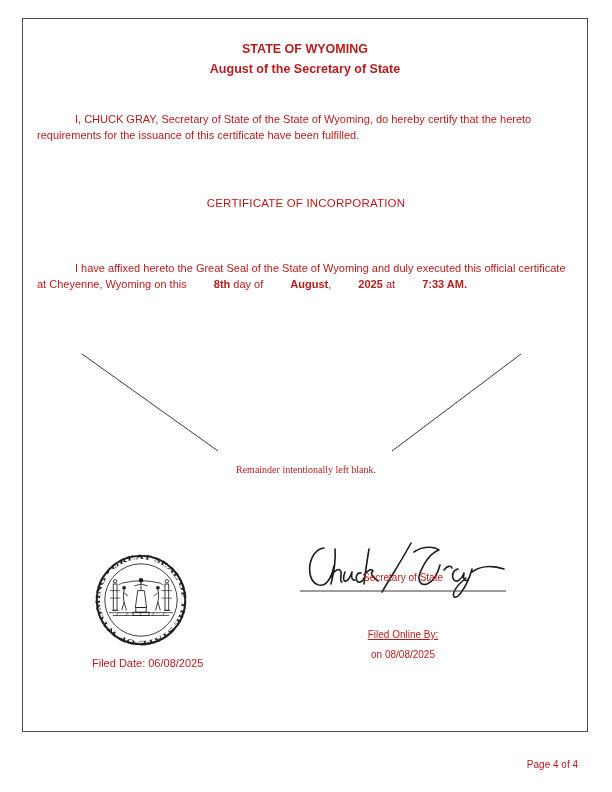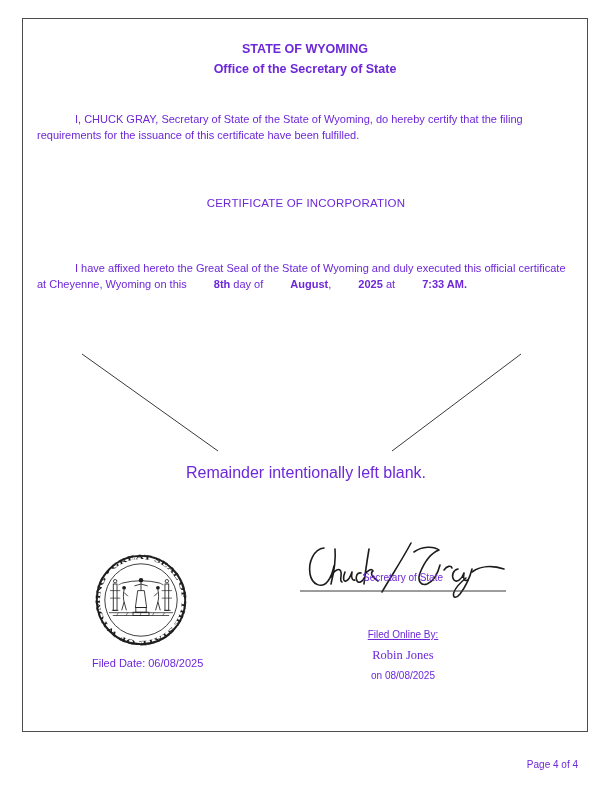--- a/index.html
+++ b/index.html
@@ -1,38 +1,38 @@
 <!DOCTYPE html>
 <html><head>
 <meta charset="utf-8">
 <style>
   html,body{margin:0;padding:0;background:#ffffff;}
   .page{
     position:relative;width:612px;height:792px;background:#fff;overflow:hidden;
-    font-family:"Liberation Sans",sans-serif;color:#6d28d9;
+    font-family:"Liberation Sans",sans-serif;color:#b91c1c;
   }
   .page-border{
     position:absolute;left:22px;top:18px;width:566px;height:714px;
     border:1px solid #4d4d4d;box-sizing:border-box;
   }
   .doc-header{
     position:absolute;left:22px;top:39px;width:566px;text-align:center;
     font-weight:bold;font-size:12.5px;line-height:20px;
   }
   .para{
     position:absolute;left:37px;width:540px;font-size:11px;line-height:15.5px;
     text-indent:38px;margin:0;
   }
   .para-certify{top:112px;}
   .para-exec{top:261px;}
   .b{font-weight:bold;margin-left:24px;}
   .center-line{position:absolute;left:0;width:612px;text-align:center;margin:0;}
   .cert-heading{top:197px;font-size:11.5px;letter-spacing:.2px;}
   .company-name{top:223px;font-size:11.5px;font-weight:bold;}
-  .remainder{top:464px;font-size:16px;}
+  .remainder{top:464px;font-size:10px;font-family:Liberation Serif, serif;}
   .diag-lines{position:absolute;left:0;top:0;pointer-events:none;}
   .seal-svg{position:absolute;left:94px;top:553px;}
   .filed-date{position:absolute;left:92px;top:657px;font-size:11px;}
   .sig-svg{position:absolute;left:298px;top:536px;overflow:visible;}
   .sec-title{position:absolute;left:300px;top:572px;width:206px;text-align:center;font-size:10px;}
   .filed-online{position:absolute;left:300px;top:629px;width:206px;text-align:center;}
   .filed-online .label{font-size:10px;line-height:12px;text-decoration:underline;}
   .filed-online .name{font-family:"Liberation Serif",serif;font-size:12.5px;line-height:14px;margin-top:7px;}
   .filed-online .ondate{font-size:10px;line-height:12px;margin-top:8px;}
   .page-num{position:absolute;right:34px;top:759px;font-size:10px;}
@@ -40,24 +40,24 @@
 </style>
 </head>
 <body>
 
 <div class="page">
 
   <div class="page-border"></div>
 
   <div class="doc-header">
     <div>STATE OF WYOMING</div>
-    <div>Office of the Secretary of State</div>
+    <div>August of the Secretary of State</div>
   </div>
 
-  <p class="para para-certify">I, CHUCK GRAY, Secretary of State of the State of Wyoming, do hereby certify that the filing requirements for the issuance of this certificate have been fulfilled.</p>
+  <p class="para para-certify">I, CHUCK GRAY, Secretary of State of the State of Wyoming, do hereby certify that the hereto requirements for the issuance of this certificate have been fulfilled.</p>
 
   <div class="center-line cert-heading">CERTIFICATE OF INCORPORATION</div>
 
 
   <p class="para para-exec"><span>I have affixed hereto the Great Seal of the State of Wyoming and duly executed this official certificate at Cheyenne, Wyoming on this </span><span class="b">8th</span><span> day of </span><span class="b">August</span><span>, </span><span class="b">2025</span><span> at </span><span class="b">7:33 AM.</span></p>
 
   <svg class="diag-lines" width="612" height="792" viewBox="0 0 612 792">
     <line x1="82" y1="354" x2="218" y2="451" stroke="#3a3a3a" stroke-width="1"></line>
     <line x1="392" y1="451" x2="521" y2="354" stroke="#3a3a3a" stroke-width="1"></line>
   </svg>
@@ -114,19 +114,18 @@
       <path d="M 174 33 C 172 41 168 50 162 58 C 158 63 154 62 156 56 C 158 51 163 46 168 42"></path>
       <path d="M 174 36 C 182 30 194 29 206 33"></path>
     </g>
     <line x1="2" y1="55" x2="208" y2="55" stroke="#3a3a3a" stroke-width="1"></line>
   </svg>
 
   <div class="sec-title">Secretary of State</div>
 
   <div class="filed-online">
     <div class="label">Filed Online By:</div>
-    <div class="name">Robin Jones</div>
     <div class="ondate">on 08/08/2025</div>
   </div>
 
   <div class="page-num">Page 4 of 4</div>
 
 </div>
 
 </body></html>

